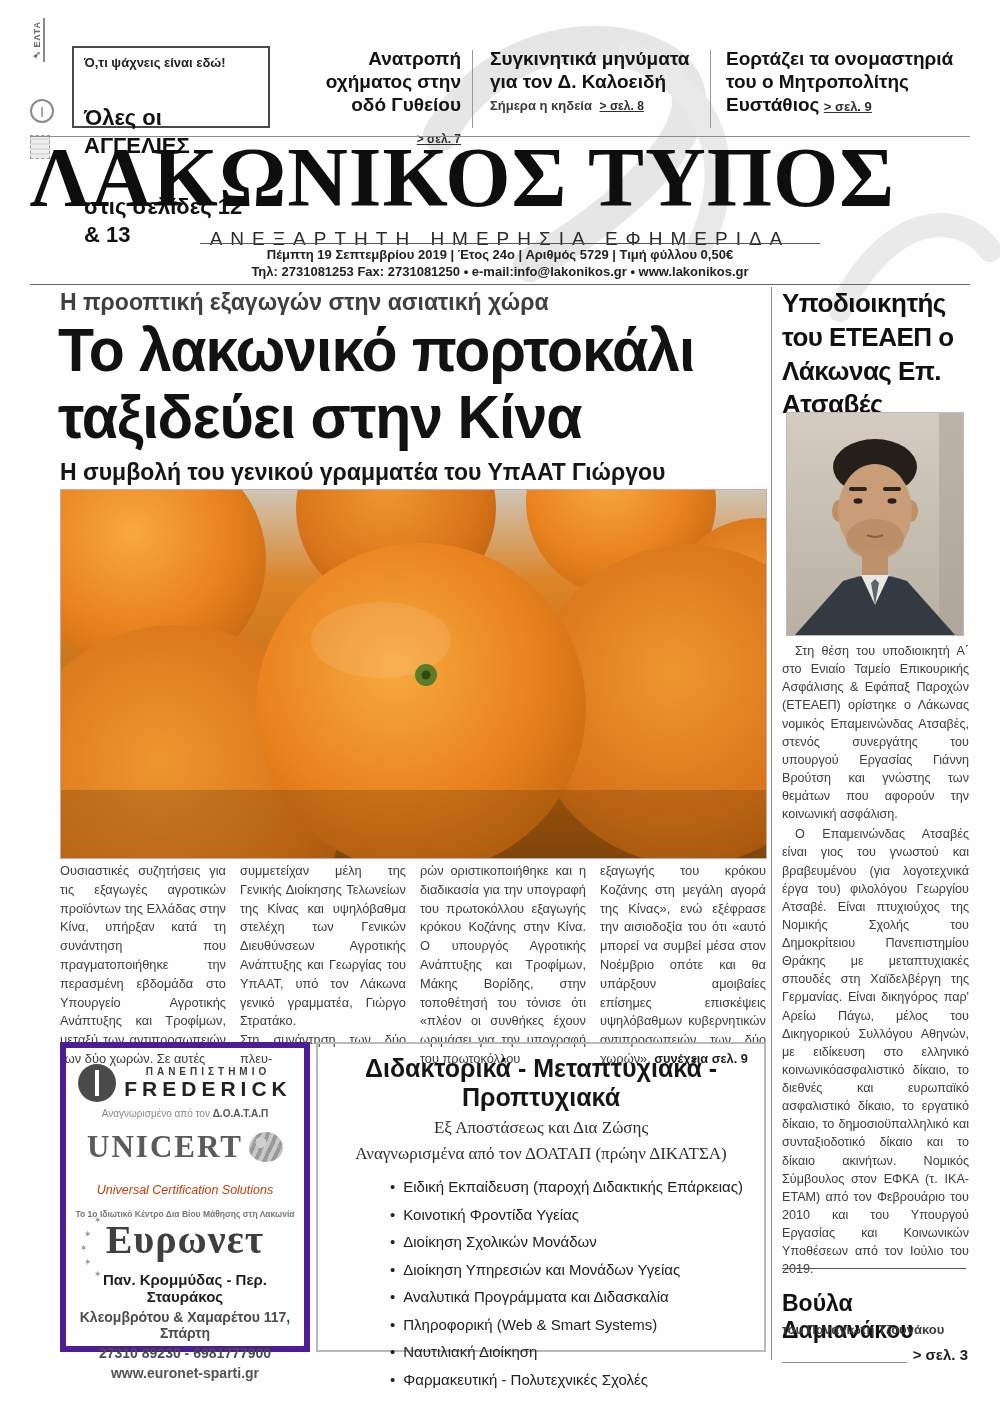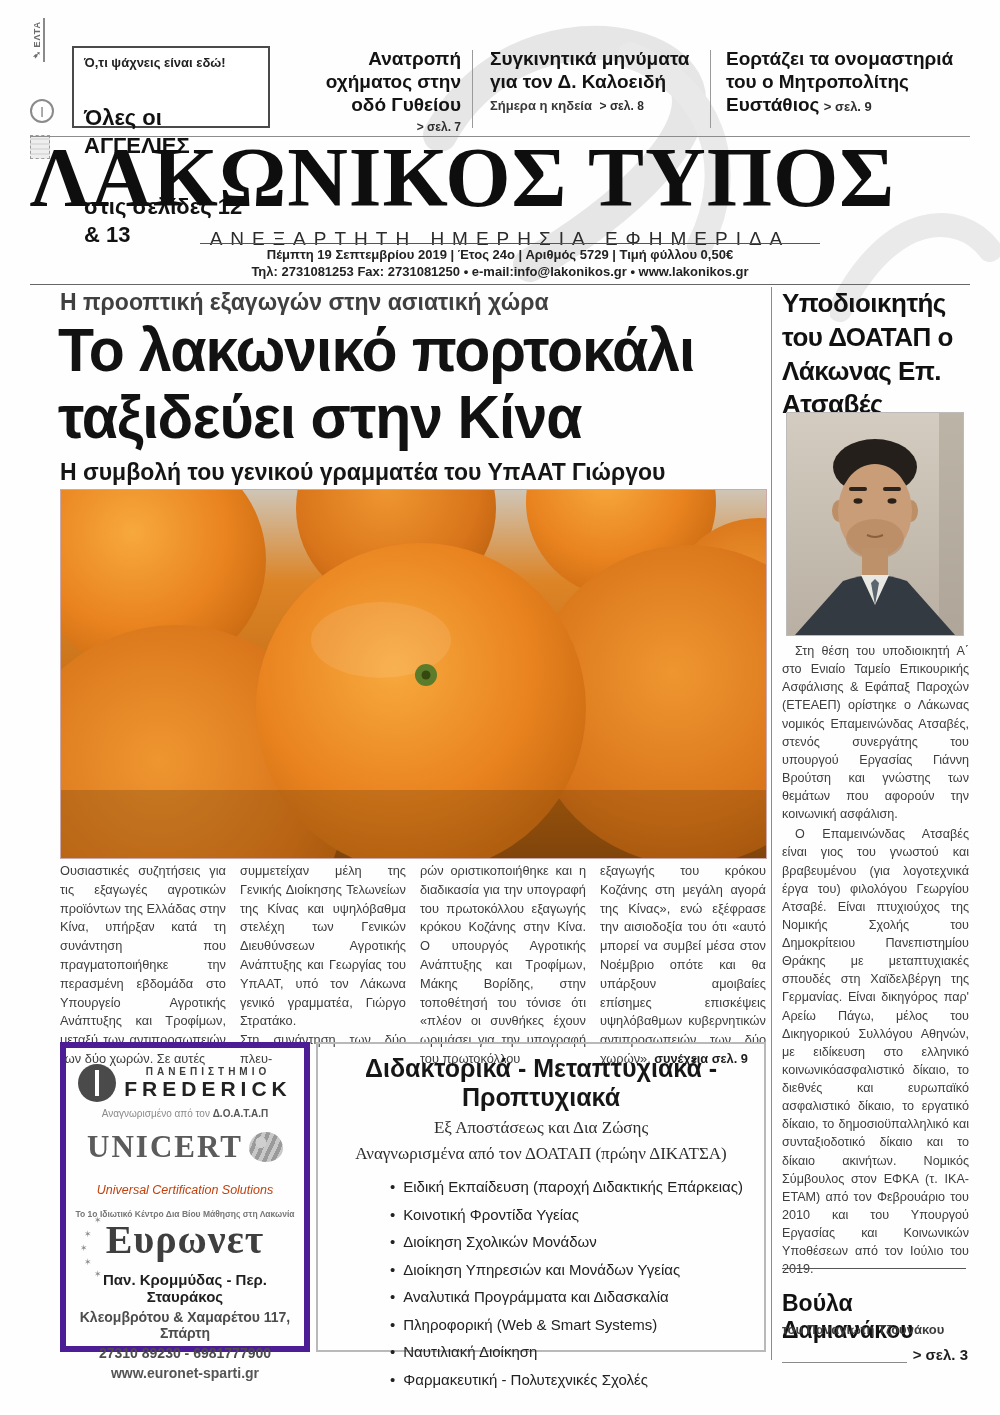--- a/index.html
+++ b/index.html
@@ -16,21 +16,21 @@
   .side-logos{left:30px;top:50px;width:42px;display:flex;flex-direction:column;gap:8px;align-items:flex-start;}
   .elta{transform:rotate(-90deg) translate(-12px,0);transform-origin:left top;font-size:9px;font-weight:bold;color:#6c6c6c;border-bottom:2px solid #8a8a8a;padding:1px 3px;letter-spacing:1px;}
   .elta::before{content:"➴";margin-right:2px;font-size:10px;}
   .circ{width:20px;height:20px;border:2px solid #8a8a8a;border-radius:50%;margin-top:26px;display:flex;align-items:center;justify-content:center;color:#8a8a8a;font-size:11px;font-weight:bold;}
   .stamp{width:18px;height:22px;border:1px dashed #9a9a9a;margin-top:4px;background:repeating-linear-gradient(0deg,#eee 0 3px,#ddd 3px 5px);}
   
   .classifieds-box{left:72px;top:46px;width:198px;height:82px;border:2px solid #4a4a4a;padding:7px 10px;box-sizing:border-box;background:#fff;}
   .cl-small{font-size:13px;font-weight:bold;color:#222;margin-bottom:2px;}
   .cl-big{font-size:22px;font-weight:bold;line-height:1.25;color:#111;margin-top:34px;}
   .teaser-title{font-size:19px;font-weight:bold;line-height:1.2;color:#131313;}
-  .teaser-ref{font-size:12px;font-weight:bold;color:#2e2e2e;margin-top:4px;}
+  .teaser-ref{font-size:12px;font-weight:bold;color:#2e2e2e;margin-top:16px;text-decoration:underline;}
   .teaser-note{font-size:13px;font-weight:bold;color:#3a3a3a;margin-top:4px;}
   .vdiv{width:1px;background:#9a9a9a;}
   .hrule{background:#8c8c8c;height:1px;}
   
   .masthead{left:0;top:136px;width:925px;text-align:center;
     font-family:"Liberation Serif",serif;font-weight:bold;font-size:84px;letter-spacing:1px;color:#0e0e0e;line-height:1.0;}
   .mast-sub{left:0;top:228px;width:1000px;text-align:center;font-size:19px;letter-spacing:8px;color:#2b2b2b;}
   .dateline1{left:0;top:247px;width:1000px;text-align:center;font-size:13px;font-weight:bold;color:#222;}
   .dateline2{left:0;top:264px;width:1000px;text-align:center;font-size:13px;font-weight:bold;color:#222;}
   
@@ -227,21 +227,21 @@
       <li>Διοίκηση Σχολικών Μονάδων</li>
       <li>Διοίκηση Υπηρεσιών και Μονάδων Υγείας</li>
       <li>Αναλυτικά Προγράμματα και Διδασκαλία</li>
       <li>Πληροφορική (Web &amp; Smart Systems)</li>
       <li>Ναυτιλιακή Διοίκηση</li>
       <li>Φαρμακευτική - Πολυτεχνικές Σχολές</li>
     </ul>
   </div>
 
   <div class="abs z col-divider"></div>
-  <div class="abs z sb-title">Υποδιοικητής του ΔΟΑΤΑΠ ο Λάκωνας Επ. Ατσαβές</div>
+  <div class="abs z sb-title">Υποδιοικητής του ΕΤΕΑΕΠ ο Λάκωνας Επ. Ατσαβές</div>
 
   <svg class="abs z portrait" width="176" height="222" viewBox="0 0 176 222">
     <defs>
       <linearGradient id="pbg" x1="0" y1="0" x2="0" y2="1">
         <stop offset="0" stop-color="#d4ccc0"></stop>
           <stop offset="1" stop-color="#b9b0a3"></stop>
       </linearGradient>
     </defs>
     <rect width="176" height="222" fill="url(#pbg)"></rect>
     <rect x="152" width="24" height="222" fill="#a59c8f" opacity="0.5"></rect>

